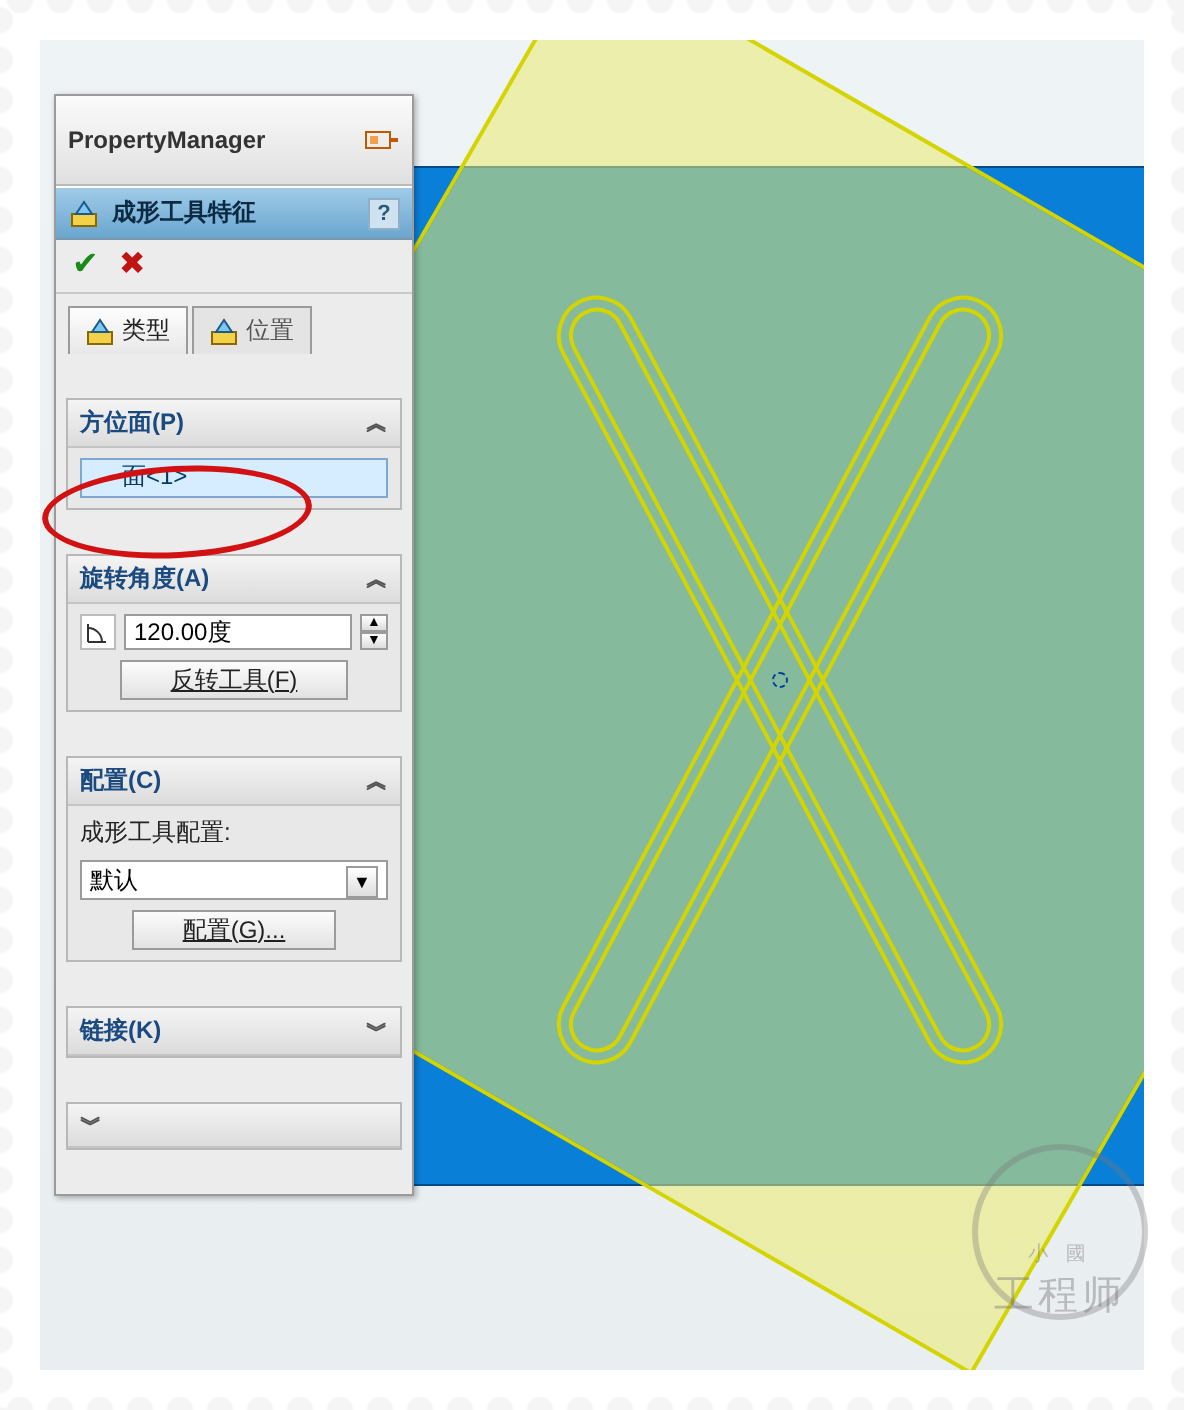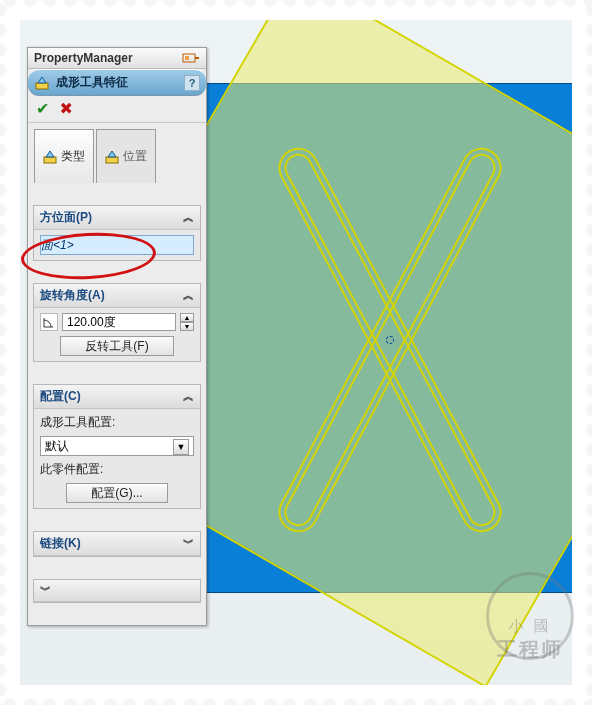--- a/index.html
+++ b/index.html
@@ -49,92 +49,92 @@
   .pm {
     position: absolute; left: 27px; top: 47px; width: 180px;
     background: #ececec;
     border: 1px solid #9b9b9b;
     box-shadow: 1px 1px 3px rgba(0,0,0,0.3);
     z-index: 20;
   }
   .pm-titlebar {
     display:flex; align-items:center; justify-content:space-between;
     background: linear-gradient(#fbfbfb,#e0e0e0);
-    padding: 3px 6px; border-bottom:1px solid #bbb;
+    padding: 15px 6px; border-bottom:1px solid #bbb;
     font-weight: bold; color:#333;
   }
   .pm-titlebar .pin { width:18px; height:14px; display:inline-block; }
   .pm-titlebar .pin svg { width:18px; height:14px; }
   .feature-bar {
     display:flex; align-items:center; gap:6px;
     background: linear-gradient(#9fcbe8,#6aa6cf);
     padding: 4px 6px; border-top:1px solid #fff; border-bottom:1px solid #7a97ad;
-    color:#0b2a44; font-weight:bold;border-radius:11px;
+    color:#0b2a44; font-weight:bold;
   }
   .feature-bar .icon { width:16px; height:16px; }
   .feature-bar .help {
     margin-left:auto; width:16px; height:16px;
     background:#cfe2ef; border:1px solid #8fb0c7; color:#2a5a7a;
     display:flex; align-items:center; justify-content:center; font-weight:bold; font-size:11px;
   }
   .okcancel {
     display:flex; gap:10px; padding:5px 8px; border-bottom:1px solid #c9c9c9;
     background:#ececec;
   }
   .okcancel span { font-size:16px; line-height:1; cursor:pointer; }
   .check { color:#1a8a1a; }
   .cross { color:#c01414; }
 
   .tabs { display:flex; gap:2px; padding:6px 6px 0 6px; background:#ececec; }
   .tab {
     display:flex; align-items:center; gap:4px;
     background:linear-gradient(#fdfdfd,#e8e8e8);
     border:1px solid #9b9b9b; border-bottom:none;
-    padding:18px 8px; font-size:12px; color:#222;
+    padding:3px 8px; font-size:12px; color:#222;
   }
   .tab.inactive { background:#e4e4e4; color:#555; }
   .tab .ticon { width:14px; height:14px; }
 
   .section {
     margin:22px 5px; border:1px solid #b8b8b8;
     background:#e8e8e8;
   }
   .section-hd {
     display:flex; align-items:center; justify-content:space-between;
     background: linear-gradient(#f4f4f4,#dcdcdc);
     padding:3px 6px; font-weight:bold; color:#1b4a80;
     border-bottom:1px solid #c4c4c4;
   }
   .chev { color:#555; font-size:11px; cursor:pointer; }
   .section-body { padding:5px 6px; display:flex; flex-direction:column; gap:5px; }
 
   .selectbox {
     width:100%; height:20px; border:1px solid #7fa7cf;
-    background:#d6ecff; padding:0 0; display:flex; align-items:center;
+    background:#d6ecff; padding:0 20px; display:flex; 
     color:#033a6b;
-    font-style:italic;
   }
 
   .angle-row { display:flex; align-items:center; gap:4px;justify-content:center; }
   .angle-icon { width:18px; height:18px; border:1px solid #bbb; background:#fff; display:flex; align-items:center; justify-content:center; font-size:9px; color:#333; }
   .angle-input {
     flex:1; min-width:0; height:18px; border:1px solid #9b9b9b; background:#fff;
     padding:0 4px; font-size:12px;
   }
   .spinner { width:14px; display:flex; flex-direction:column; }
   .spinner button {
     height:9px; border:1px solid #9b9b9b; background:linear-gradient(#fff,#ddd);
     font-size:7px; line-height:7px; padding:0; cursor:pointer;
   }
 
   .winbtn {
     height:20px; border:1px solid #9b9b9b;
     background:linear-gradient(#fcfcfc,#e2e2e2);
     padding:0 24px; font-size:12px; color:#222; cursor:pointer;
     align-self:center;
+    text-decoration:underline;
   }
 
   .label { color:#222; font-size:12px; }
   .dropdown {
     width:100%; height:20px; border:1px solid #9b9b9b; background:#fff;
     display:flex; align-items:flex-end; padding:0 4px; justify-content:space-between;
   }
   .dropdown .dd-btn {
     width:16px; height:16px; border:1px solid #9b9b9b;
     background:linear-gradient(#fff,#ddd);
@@ -146,22 +146,22 @@
     border-radius:50%; left:21px; top:233px; z-index:30; pointer-events:none;
     transform: rotate(-3deg);
   }
 
   .watermark {
     position:absolute; right:18px; bottom:45px; width:88px; height:88px;
     border:3px solid rgba(120,120,120,0.35); border-radius:50%;
     display:flex; flex-direction:column; align-items:center; justify-content:center;
     color:rgba(110,110,110,0.4); z-index:40; pointer-events:none;
   }
-  .watermark .wm1 { font-size:15px; letter-spacing:3px;margin-top:48px; }
-  .watermark .wm2 { font-size:20px; font-weight:bold; letter-spacing:2px; }
+  .watermark .wm1 { font-size:10px; letter-spacing:3px;margin-top:48px; }
+  .watermark .wm2 { font-size:20px; font-weight:normal; letter-spacing:2px; }
 
   
   .outerframe {
     position:absolute; inset:0; background:#fff; z-index:0;
   }
 
   
   .dots { position:absolute; background:
     radial-gradient(circle at 10px 0, #f5f5f5 6px, transparent 7px) repeat-x,
     radial-gradient(circle at 10px 100%, #f5f5f5 6px, transparent 7px) repeat-x,
@@ -276,21 +276,20 @@
     <div class="section-hd">
       <span>配置(C)</span>
       <span class="chev">︽</span>
     </div>
     <div class="section-body">
       <span class="label">成形工具配置:</span>
       <div class="dropdown">
         <span>默认</span>
         <span class="dd-btn">▼</span>
       </div>
-      <span class="label">此零件配置:</span>
       <button class="winbtn">配置(G)...</button>
     </div>
   </div>
 
   <div class="section collapsed">
     <div class="section-hd">
       <span>链接(K)</span>
       <span class="chev">︾</span>
     </div>
 

